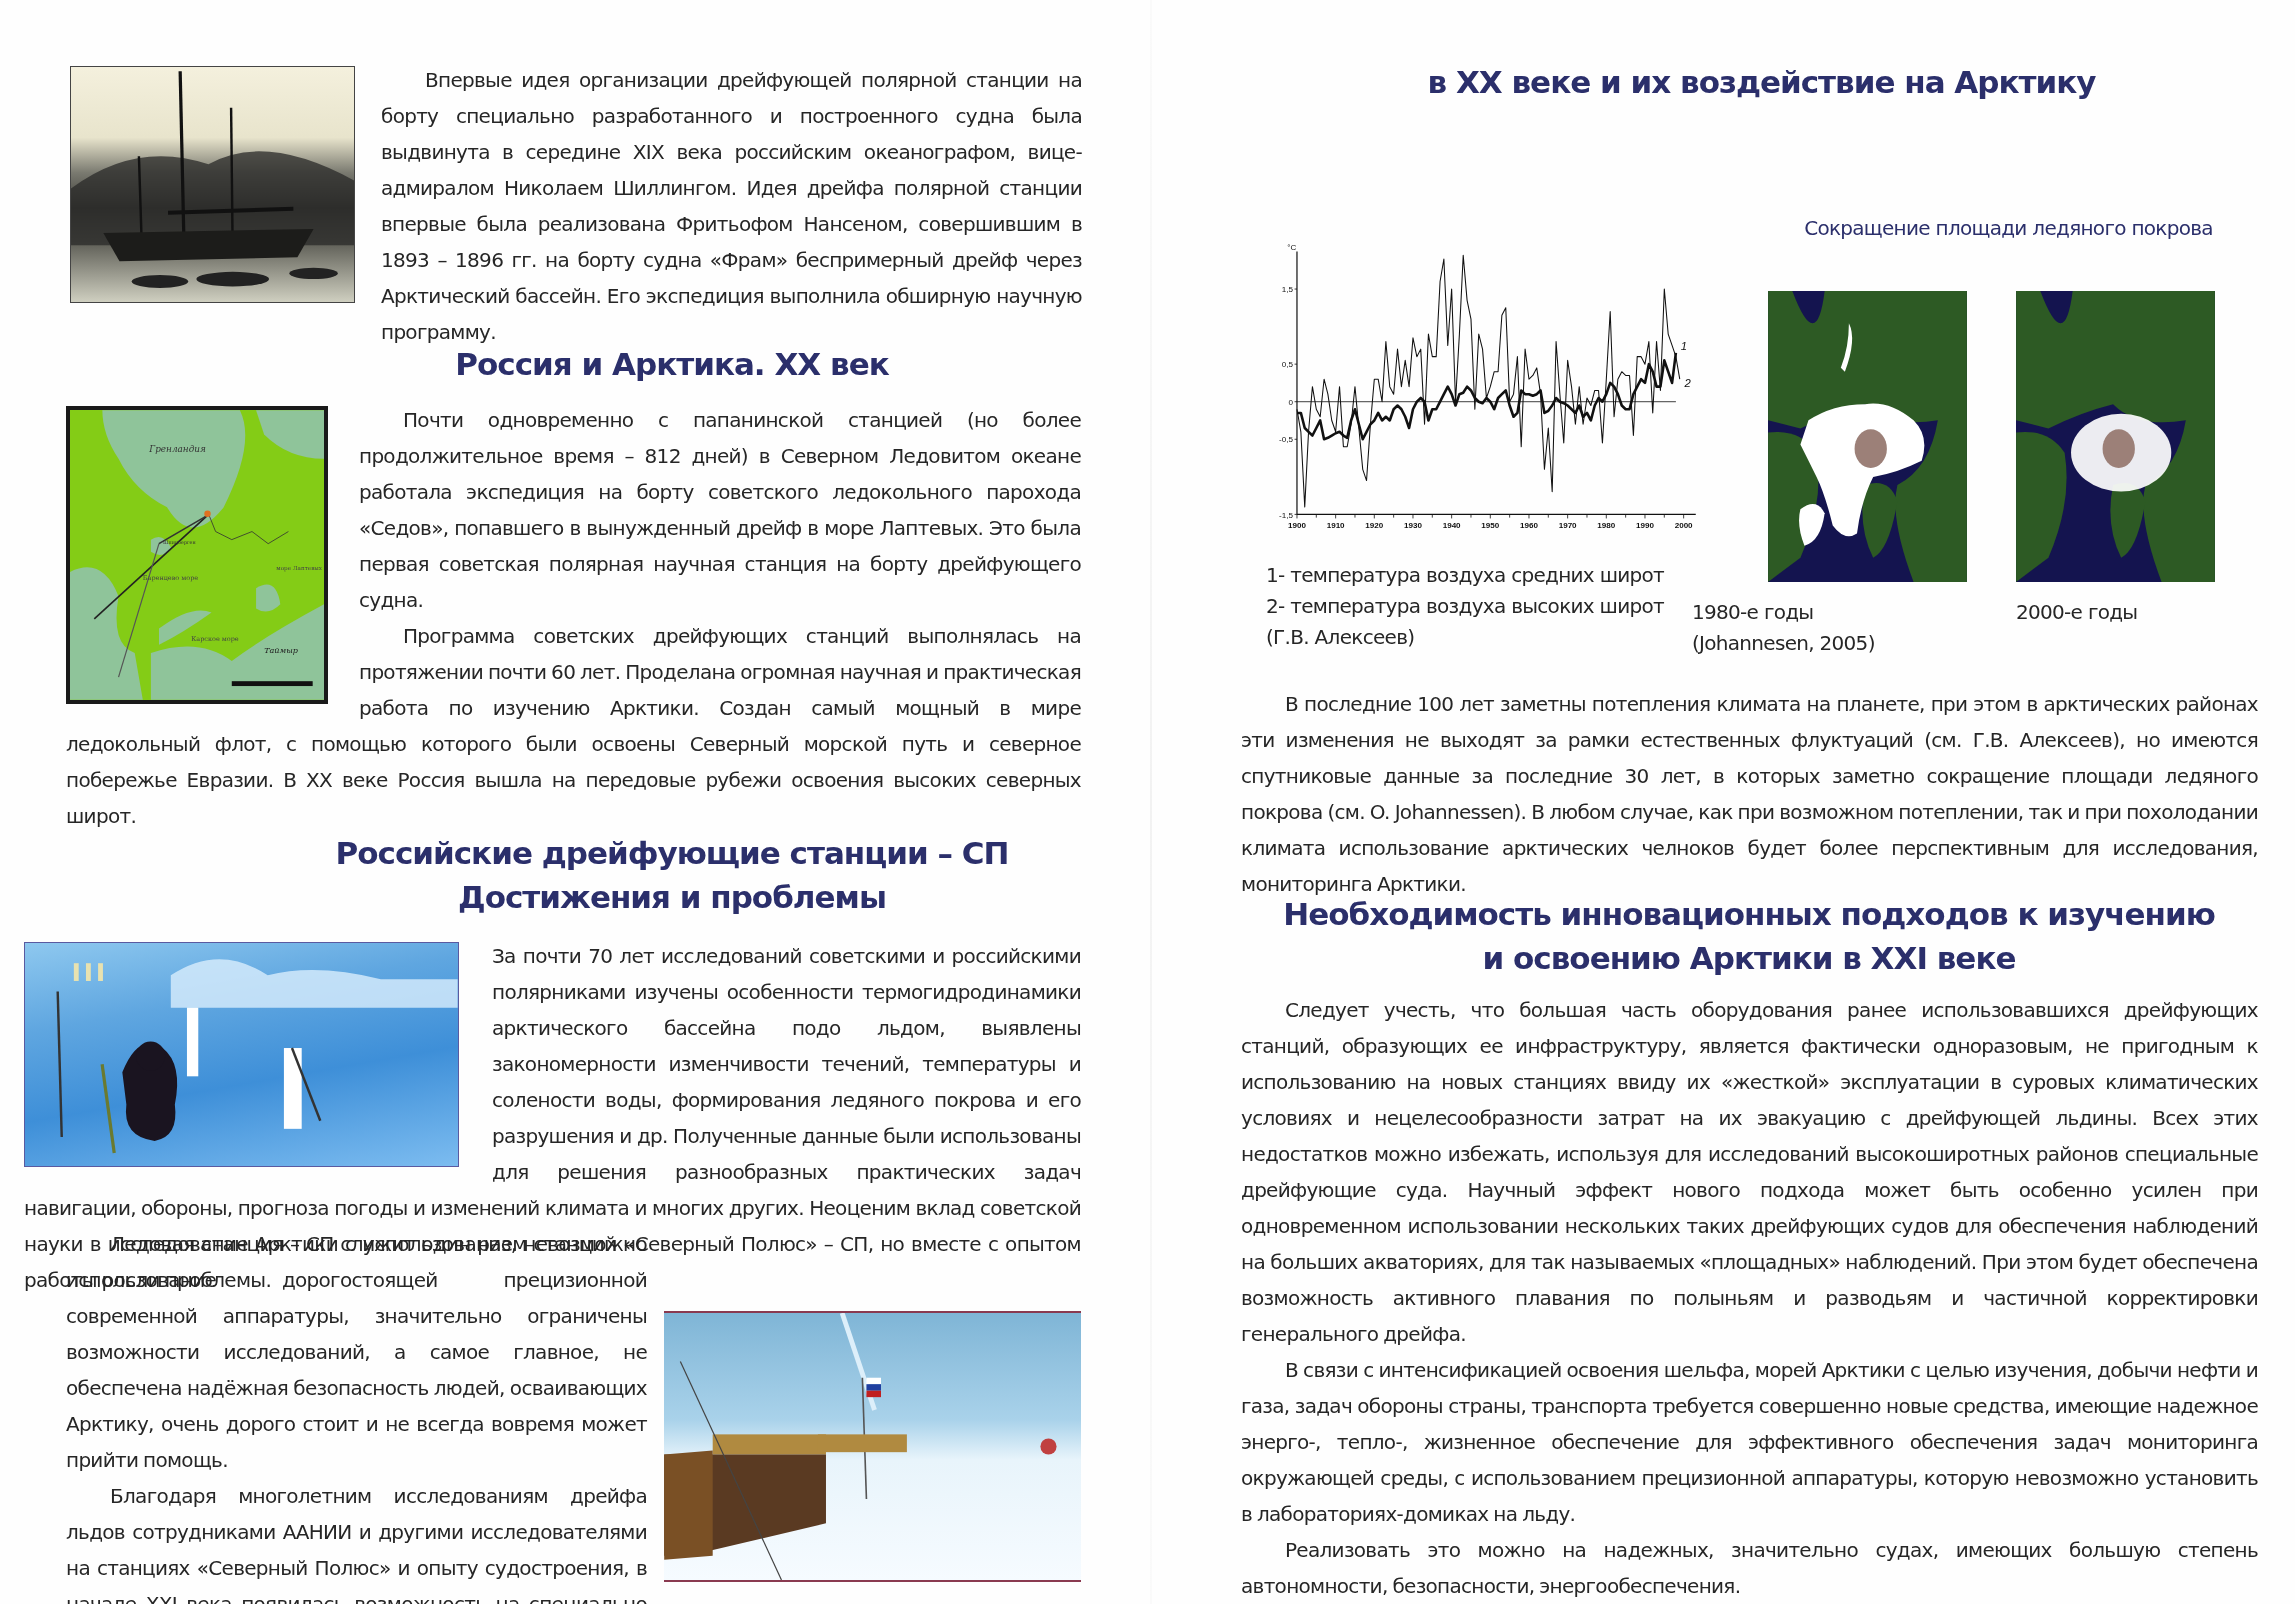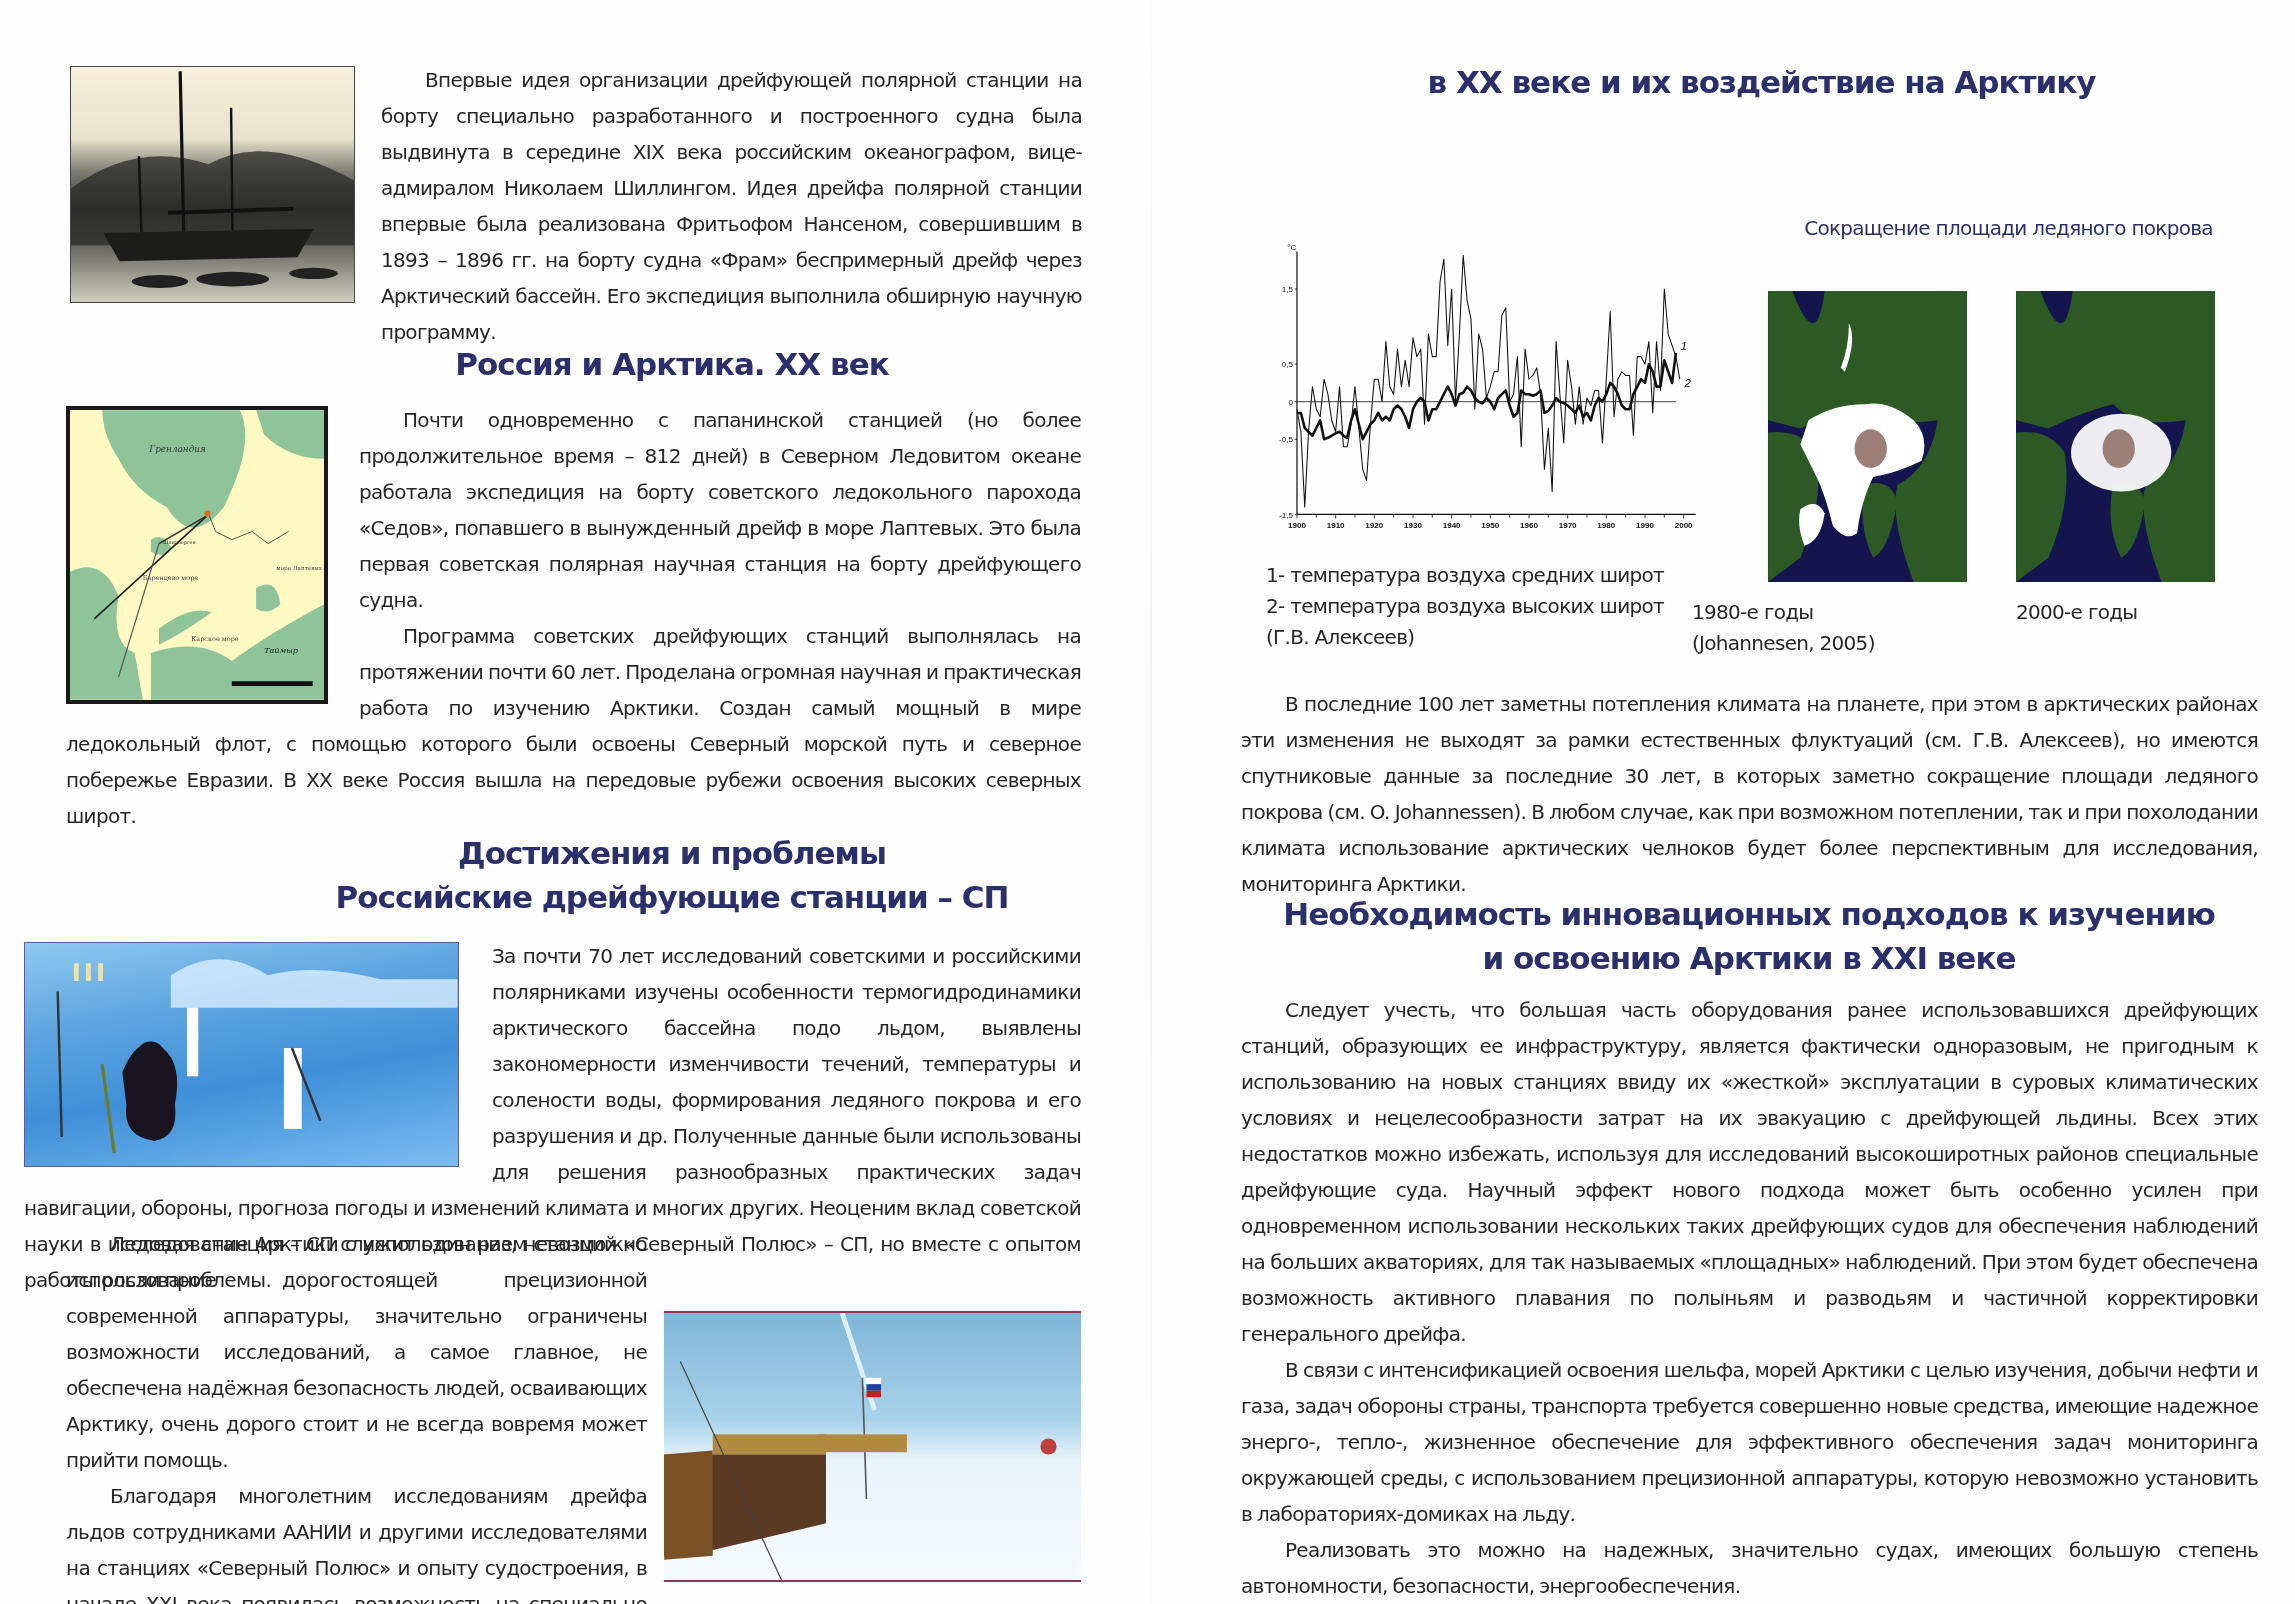--- a/index.html
+++ b/index.html
@@ -33,21 +33,21 @@
     <ellipse cx="200" cy="262" rx="45" ry="9" fill="#222"></ellipse>
     <ellipse cx="300" cy="255" rx="30" ry="7" fill="#222"></ellipse>
   </svg>
 </div>
 <div class="abs para" style="left:381px; top:62px; width:701px;">
   <p>Впервые идея организации дрейфующей полярной станции на борту специально разработанного и построенного судна была выдвинута в середине XIX века российским океанографом, вице-адмиралом Николаем Шиллингом. Идея дрейфа полярной станции впервые была реализована Фритьофом Нансеном, совершившим в 1893 – 1896 гг. на борту судна «Фрам» беспримерный дрейф через Арктический бассейн. Его экспедиция выполнила обширную научную программу.</p>
 </div>
 
 <div class="abs heading" style="left:243px; top:342px; width:858px;">Россия и Арктика. XX век</div>
 
-<div class="photo" style="left:66px; top:406px; width:262px; height:298px; border:4px solid #1a1a1a; background:#fef9c3; box-sizing:border-box;">
+<div class="photo" style="left:66px; top:406px; width:262px; height:298px; border:4px solid #1a1a1a; background:#84cc16; box-sizing:border-box;">
   <svg width="254" height="290" viewBox="0 0 314 358" style="font-family:'DejaVu Serif',serif;">
     <path d="M40 0 L210 0 Q230 40 190 120 Q150 170 120 120 Q80 100 60 60 Q40 30 40 0Z" fill="#8fc49a"></path>
     <path d="M230 0 L314 0 L314 60 Q270 60 240 30Z" fill="#8fc49a"></path>
     <path d="M0 200 Q40 180 60 230 Q50 290 80 300 L90 358 L0 358Z" fill="#8fc49a"></path>
     <path d="M100 300 Q160 280 200 310 Q240 280 314 240 L314 358 L100 358Z" fill="#8fc49a"></path>
     <path d="M110 270 Q150 240 175 250 Q140 275 110 290Z" fill="#8fc49a"></path>
     <path d="M230 220 Q255 205 260 240 Q245 255 230 245Z" fill="#8fc49a"></path>
     <path d="M100 160 Q115 150 125 170 Q115 185 100 175Z" fill="#8fc49a"></path>
     <line x1="30" y1="258" x2="170" y2="130" stroke="#222" stroke-width="2"></line>
     <line x1="60" y1="330" x2="110" y2="165" stroke="#555" stroke-width="1.5"></line>
@@ -63,22 +63,22 @@
     <rect x="200" y="335" width="100" height="6" fill="#111"></rect>
   </svg>
 </div>
 <div class="abs para" style="left:66px; top:402px; width:1015px;">
   <div style="float:left; width:293px; height:296px;"></div>
   <p>Почти одновременно с папанинской станцией (но более продолжительное время – 812 дней) в Северном Ледовитом океане работала экспедиция на борту советского ледокольного парохода «Седов», попавшего в вынужденный дрейф в море Лаптевых. Это была первая советская полярная научная станция на борту дрейфующего судна.</p>
   <p>Программа советских дрейфующих станций выполнялась на протяжении почти 60 лет. Проделана огромная научная и практическая работа по изучению Арктики. Создан самый мощный в мире ледокольный флот, с помощью которого были освоены Северный морской путь и северное побережье Евразии. В XX веке Россия вышла на передовые рубежи освоения высоких северных широт.</p>
 </div>
 
 <div class="abs heading" style="left:243px; top:831px; width:858px;">
+  <div>Российские дрейфующие станции – СП</div>
   <div>Достижения и проблемы</div>
-  <div>Российские дрейфующие станции – СП</div>
 </div>
 
 <div class="photo" style="left:24px; top:942px; width:433px; height:223px; border:0.8px solid #5a5aa0; background:linear-gradient(170deg,#8ec8ef 0%,#5fa6e0 30%,#3e8fd8 60%,#7cbcf0 100%);">
   <svg width="433" height="223" viewBox="0 0 535 276">
     <path d="M180 40 Q240 0 300 40 Q360 25 440 45 L535 45 L535 80 L180 80Z" fill="#d9eefc" opacity="0.8"></path>
     <rect x="60" y="25" width="6" height="22" fill="#e8e2b0"></rect>
       <rect x="75" y="25" width="6" height="22" fill="#e8e2b0"></rect>
       <rect x="90" y="25" width="6" height="22" fill="#e8e2b0"></rect>
     <rect x="200" y="80" width="14" height="85" fill="#ffffff"></rect>
     <rect x="320" y="130" width="22" height="100" fill="#ffffff"></rect>

